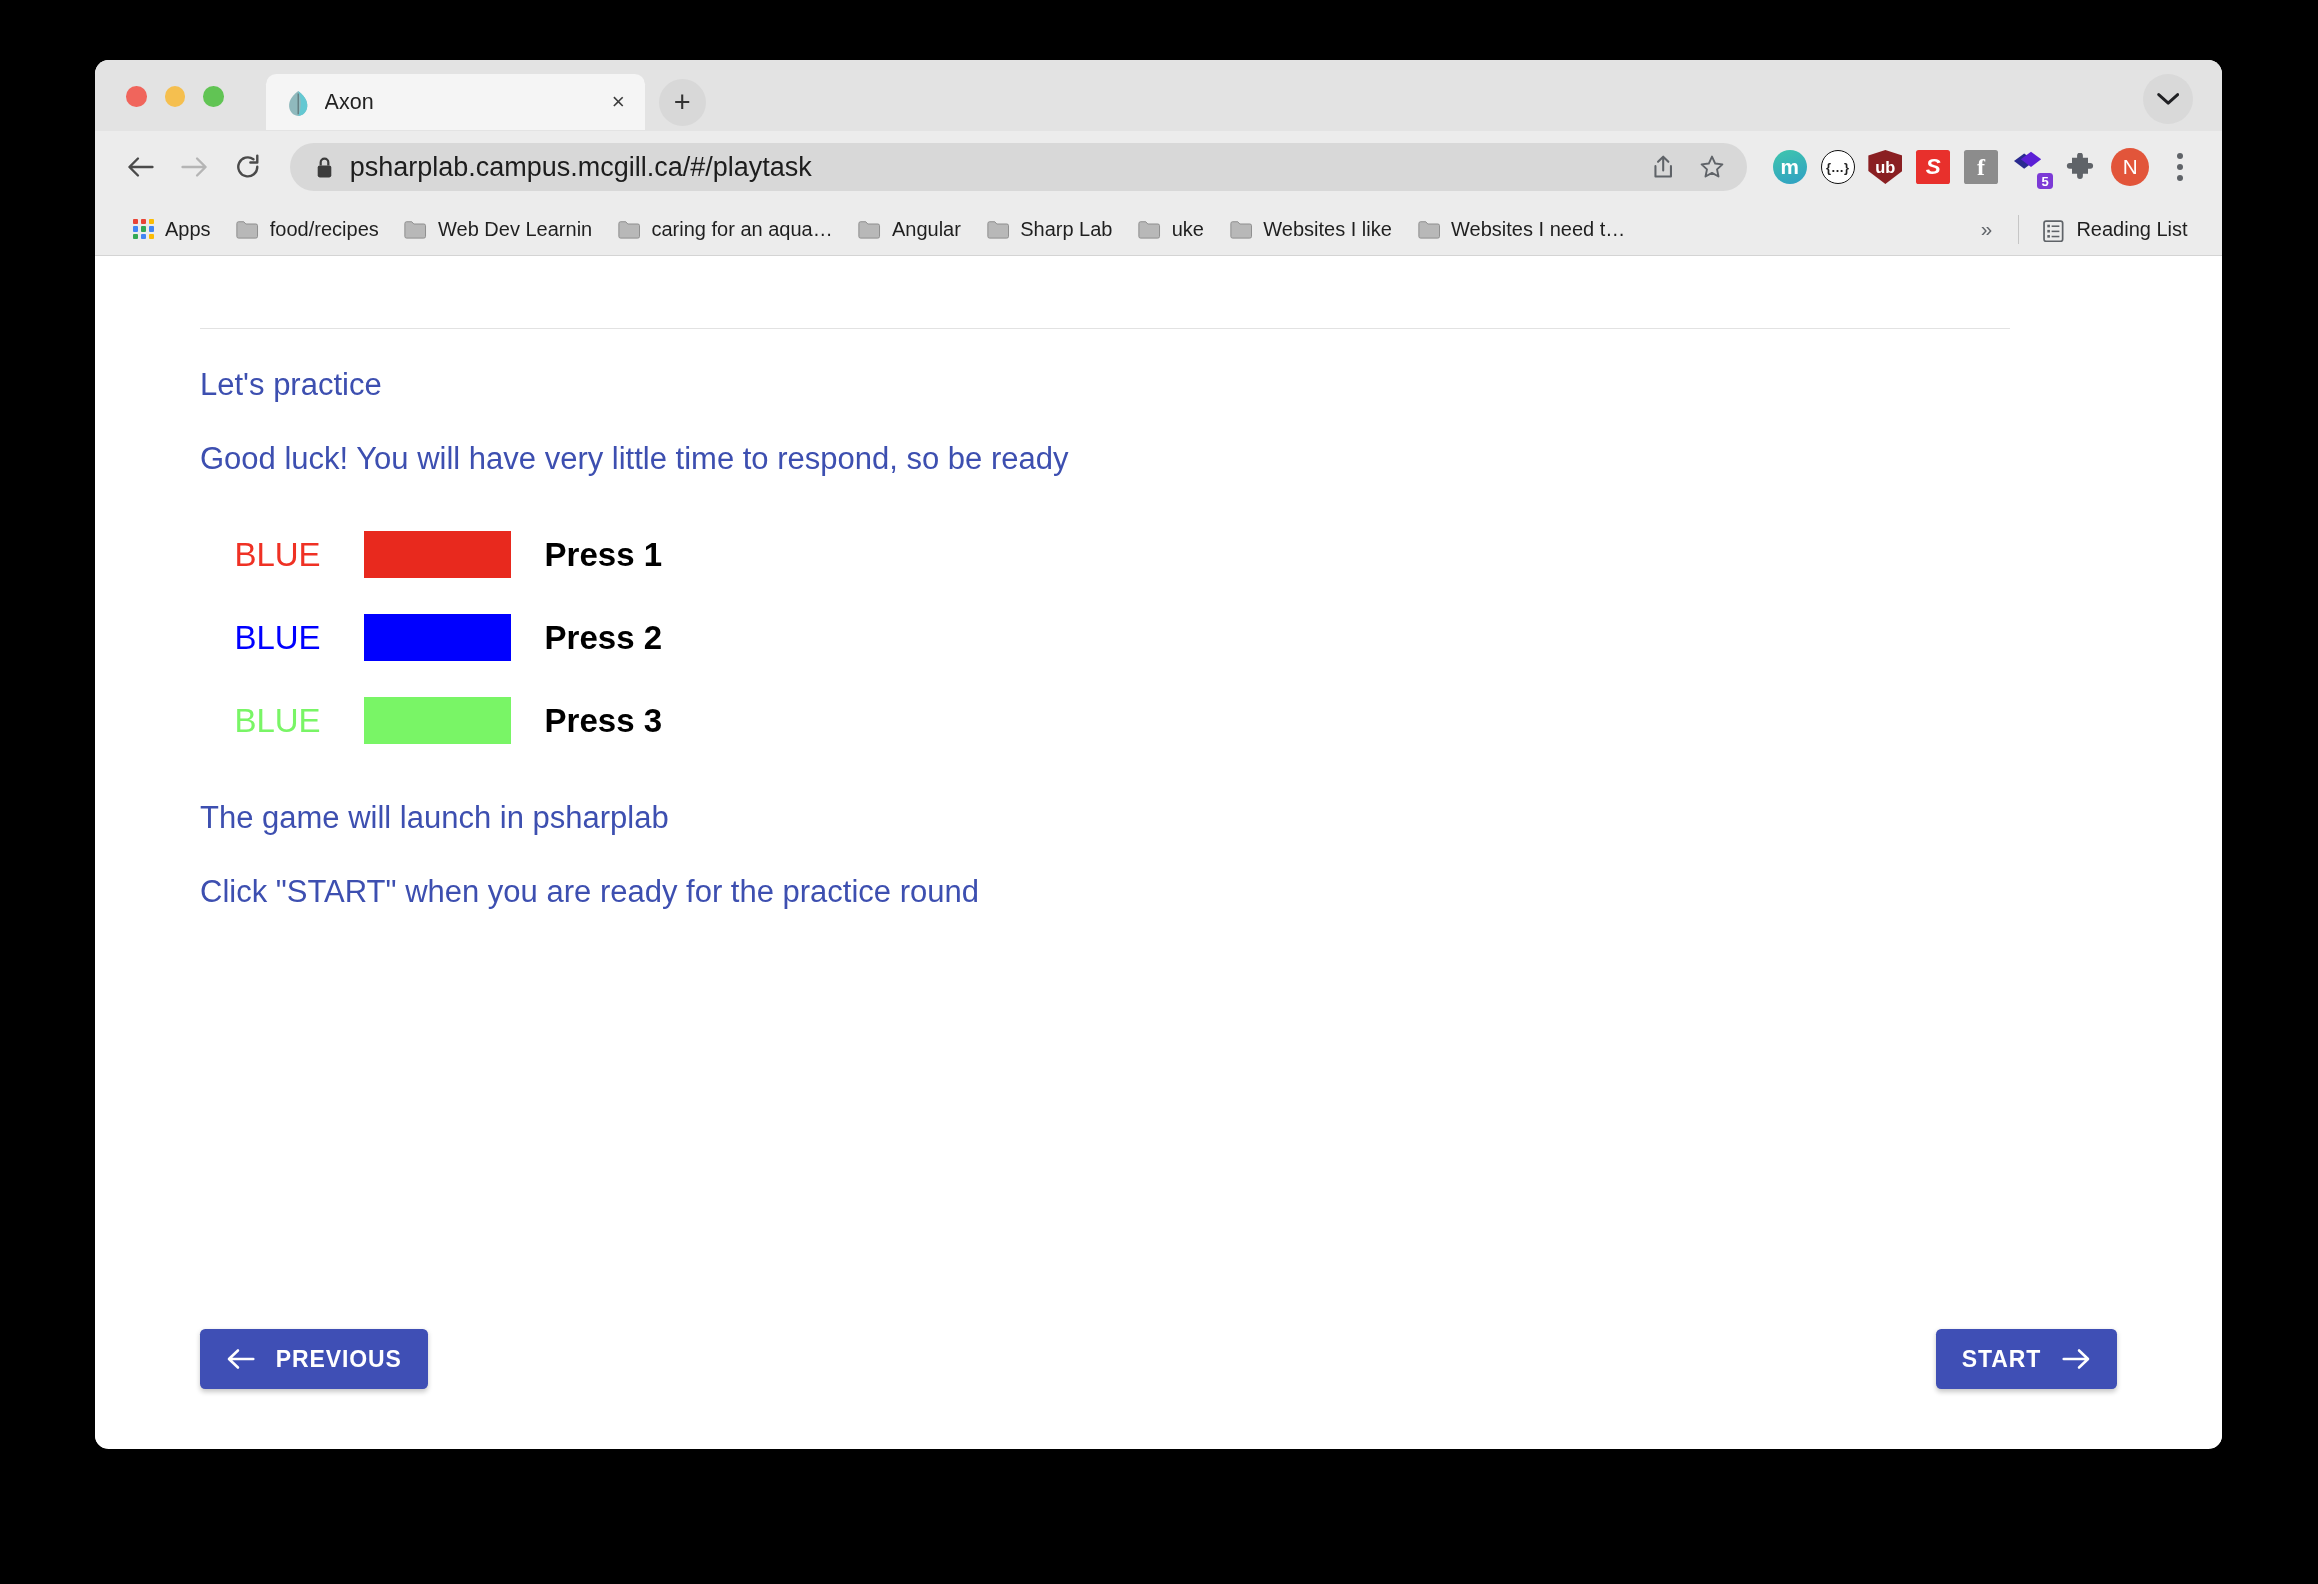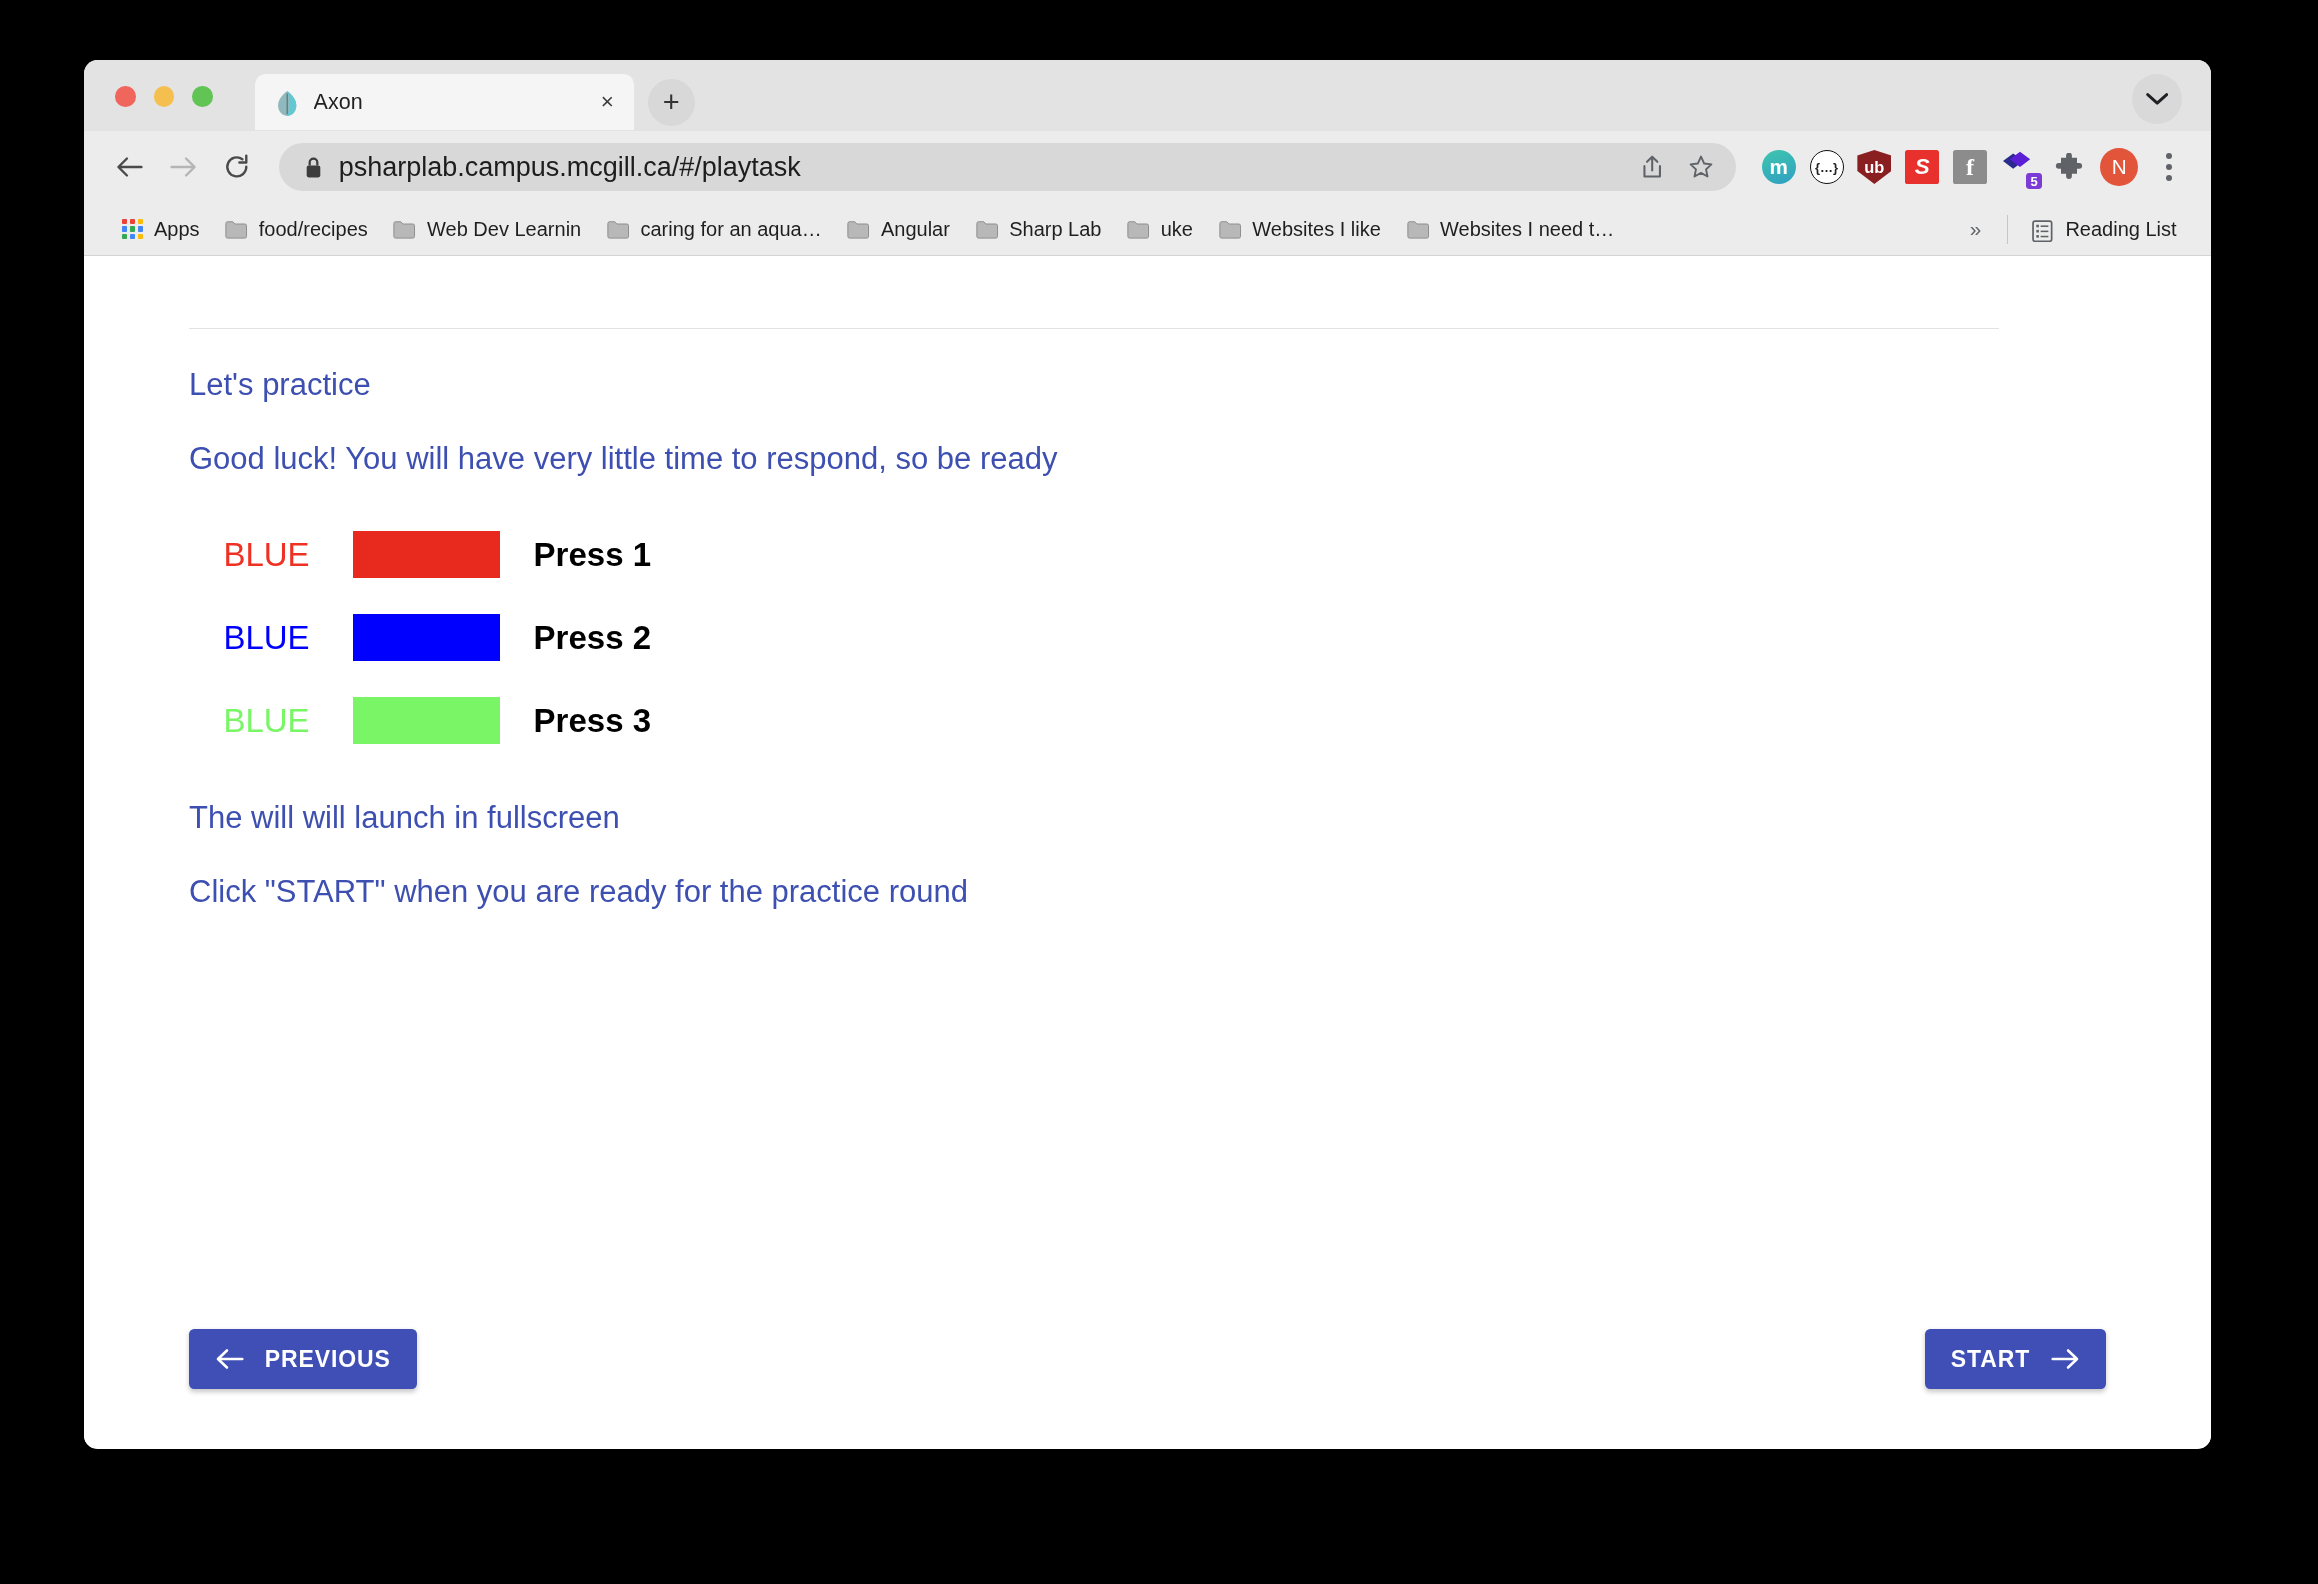--- a/index.html
+++ b/index.html
@@ -7,21 +7,21 @@
     margin: 0; padding: 0;
     background: #000;
     width: 2319px; height: 1584px;
     overflow: hidden;
     font-family: "Liberation Sans", sans-serif;
   }
 
   
   .window {
     position: absolute;
-    left: 84px; top: 60px;
+    left: 95px; top: 60px;
     width: 2127px; height: 1389px;
     background: #ffffff;
     border-radius: 13.8px;
     overflow: hidden;
     box-shadow: 0 6.9px 34px rgba(0,0,0,0.45);
   }
 
   
   .tabstrip {
     position: relative;
@@ -500,21 +500,21 @@
         </div>
 
         <div class="stim-row">
           <span class="stim-word" style="color: rgb(121, 245, 102);">BLUE</span>
           <span class="stim-swatch" style="background: rgb(121, 245, 102);"></span>
           <span class="stim-press">Press 3</span>
         </div>
 
       </div>
 
-      <p class="line">The will will launch in fullscreen</p>
+      <p class="line">The game will launch in psharplab</p>
       <p class="line">Click "START" when you are ready for the practice round</p>
     </div>
 
     <div class="footer">
       <button class="btn">
         <svg width="29" height="24" viewBox="0 0 34 28">
           <path d="M32 14 H4 M14 4 L3.5 14 L14 24" stroke="#fff" stroke-width="3" fill="none" stroke-linecap="round" stroke-linejoin="round"></path>
         </svg>
         <span>PREVIOUS</span>
       </button>

